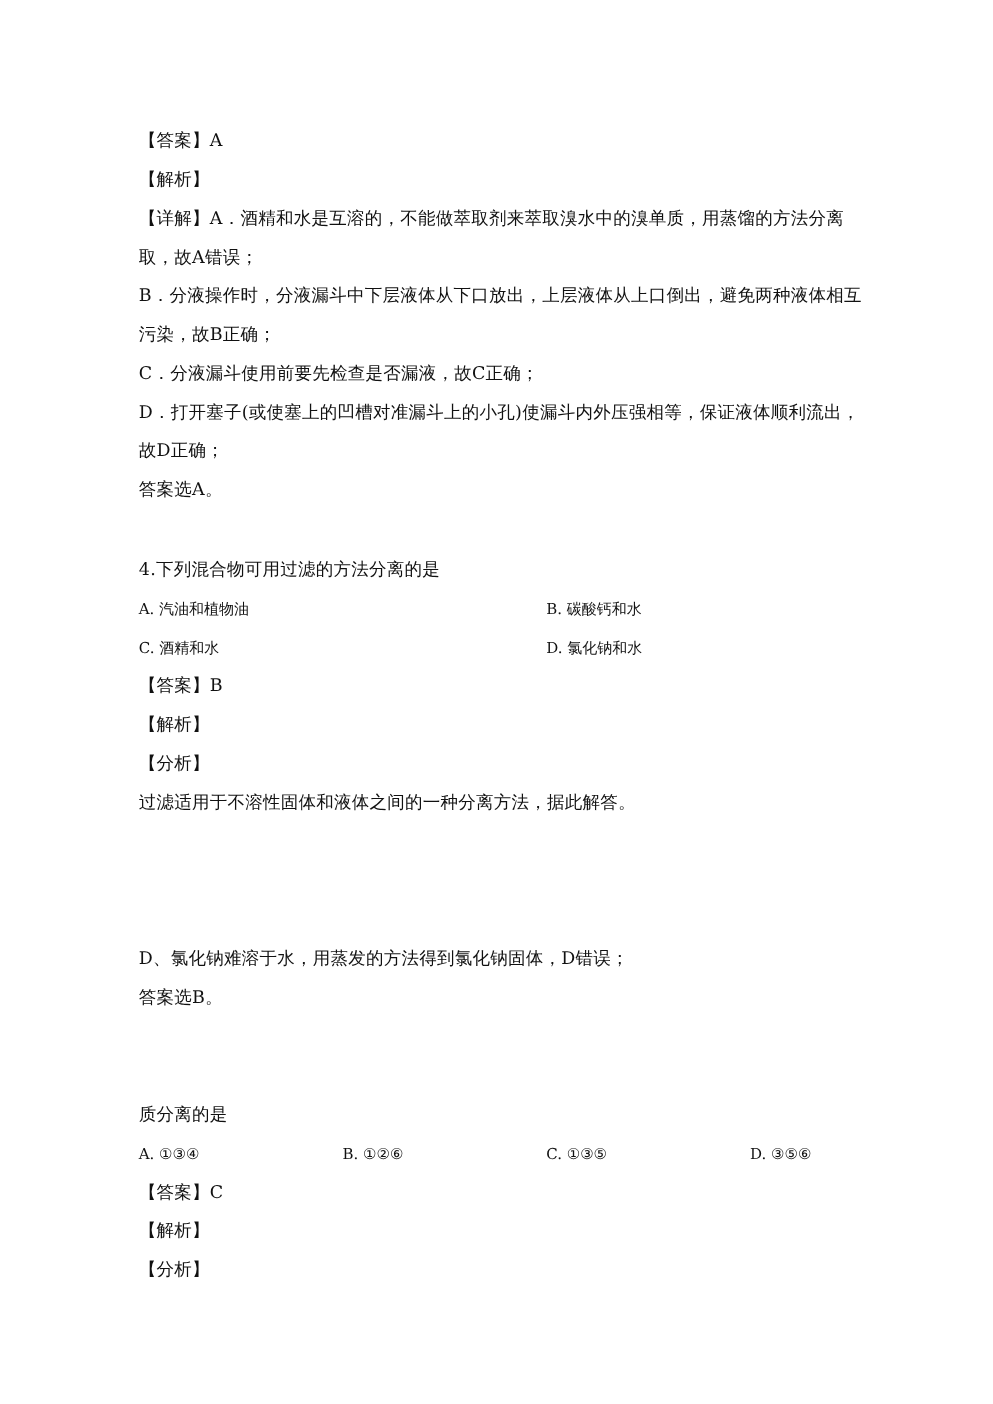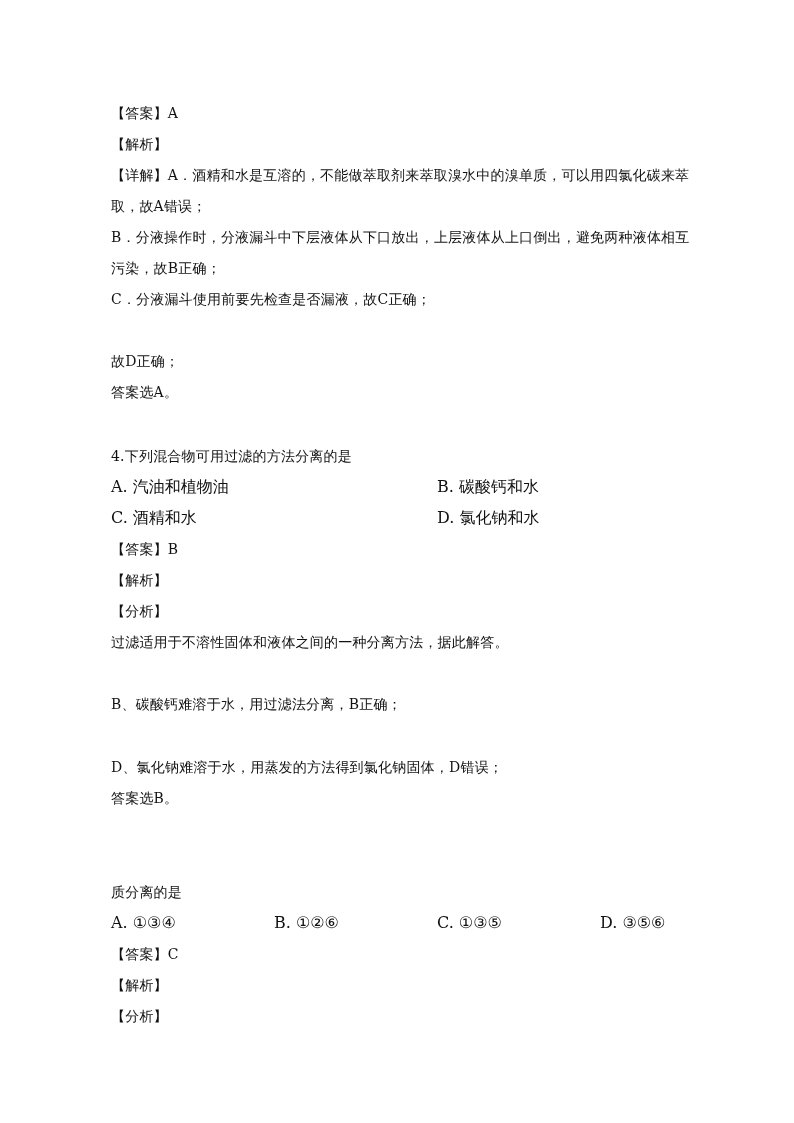--- a/index.html
+++ b/index.html
@@ -1,46 +1,46 @@
 <!DOCTYPE html>
 <html><head>
   <meta charset="utf-8">
   <style>
     html, body { margin: 0; padding: 0; background: #ffffff; }
     body { width: 794px; height: 1123px; position: relative; overflow: hidden;
       font-family: "DejaVu Serif", "Liberation Serif", serif; color: #111; }
     .page { position: absolute; left: 0; top: 0; width: 794px; height: 787px; background: #fff; }
     .line { position: absolute; left: 111px; font-size: 14px; line-height: 18px; white-space: nowrap; letter-spacing: 0.2px; }
-    .opt { position: absolute; font-size: 16px; line-height: 18px; white-space: nowrap; }
+    .opt { position: absolute; font-size: 12px; line-height: 18px; white-space: nowrap; }
   </style>
 </head>
 <body>
 
 <div class="page">
 
   <div class="line" style="top:104px">【答案】A</div>
   <div class="line" style="top:135px">【解析】</div>
-  <div class="line" style="top:166px">【详解】A．酒精和水是互溶的，不能做萃取剂来萃取溴水中的溴单质，可以用四氯化碳来萃</div>
+  <div class="line" style="top:166px">【详解】A．酒精和水是互溶的，不能做萃取剂来萃取溴水中的溴单质，用蒸馏的方法分离</div>
   <div class="line" style="top:197px">取，故A错误；</div>
   <div class="line" style="top:228px">B．分液操作时，分液漏斗中下层液体从下口放出，上层液体从上口倒出，避免两种液体相互</div>
   <div class="line" style="top:259px">污染，故B正确；</div>
   <div class="line" style="top:290px">C．分液漏斗使用前要先检查是否漏液，故C正确；</div>
+  <div class="line" style="top:321px">D．打开塞子(或使塞上的凹槽对准漏斗上的小孔)使漏斗内外压强相等，保证液体顺利流出，</div>
   <div class="line" style="top:352px">故D正确；</div>
   <div class="line" style="top:383px">答案选A。</div>
 
   <div class="line" style="top:447px">4.下列混合物可用过滤的方法分离的是</div>
   <div class="opt" style="top:478px; left:111px">A. 汽油和植物油</div>
   <div class="opt" style="top:478px; left:437px">B. 碳酸钙和水</div>
   <div class="opt" style="top:509px; left:111px">C. 酒精和水</div>
   <div class="opt" style="top:509px; left:437px">D. 氯化钠和水</div>
   <div class="line" style="top:540px">【答案】B</div>
   <div class="line" style="top:571px">【解析】</div>
   <div class="line" style="top:602px">【分析】</div>
   <div class="line" style="top:633px">过滤适用于不溶性固体和液体之间的一种分离方法，据此解答。</div>
-  <div class="line" style="top:695px">B、碳酸钙难溶于水，用过滤法分离，B正确；</div>
   <div class="line" style="top:758px">D、氯化钠难溶于水，用蒸发的方法得到氯化钠固体，D错误；</div>
   <div class="line" style="top:789px">答案选B。</div>
 
   <div class="line" style="top:883px">质分离的是</div>
   <div class="opt" style="top:914px; left:111px">A. ①③④</div>
   <div class="opt" style="top:914px; left:274px">B. ①②⑥</div>
   <div class="opt" style="top:914px; left:437px">C. ①③⑤</div>
   <div class="opt" style="top:914px; left:600px">D. ③⑤⑥</div>
   <div class="line" style="top:945px">【答案】C</div>
   <div class="line" style="top:976px">【解析】</div>

